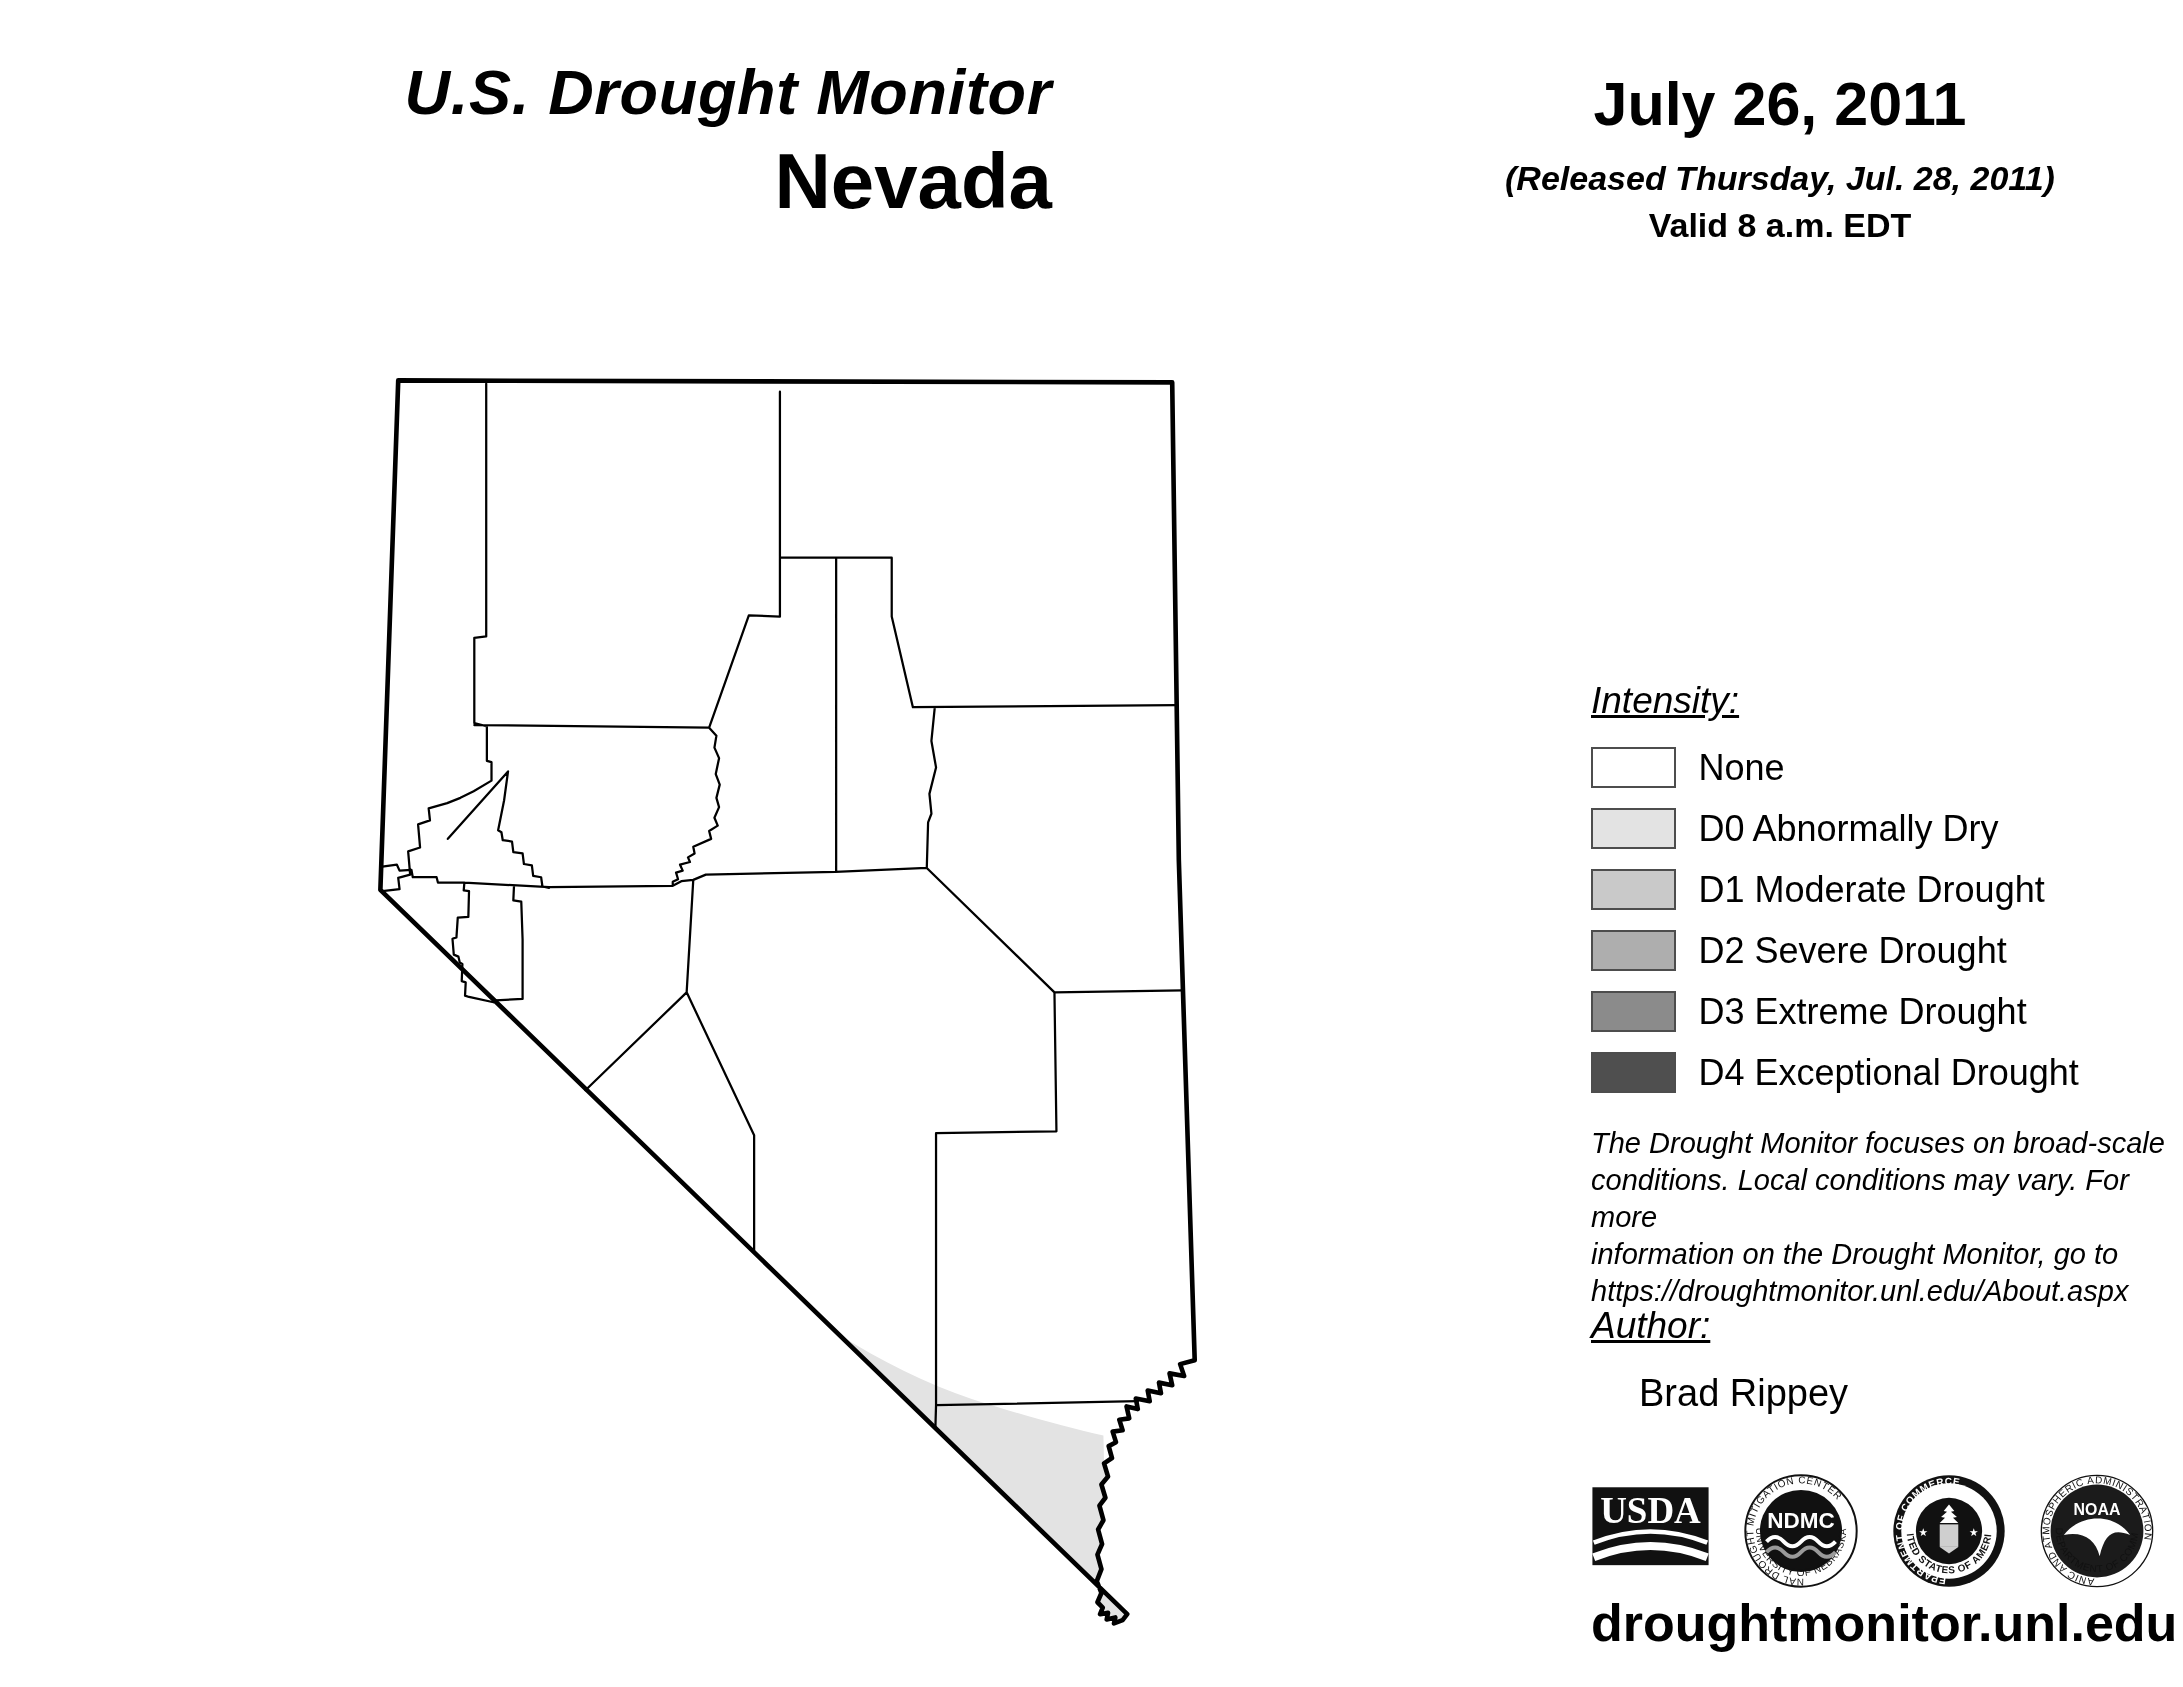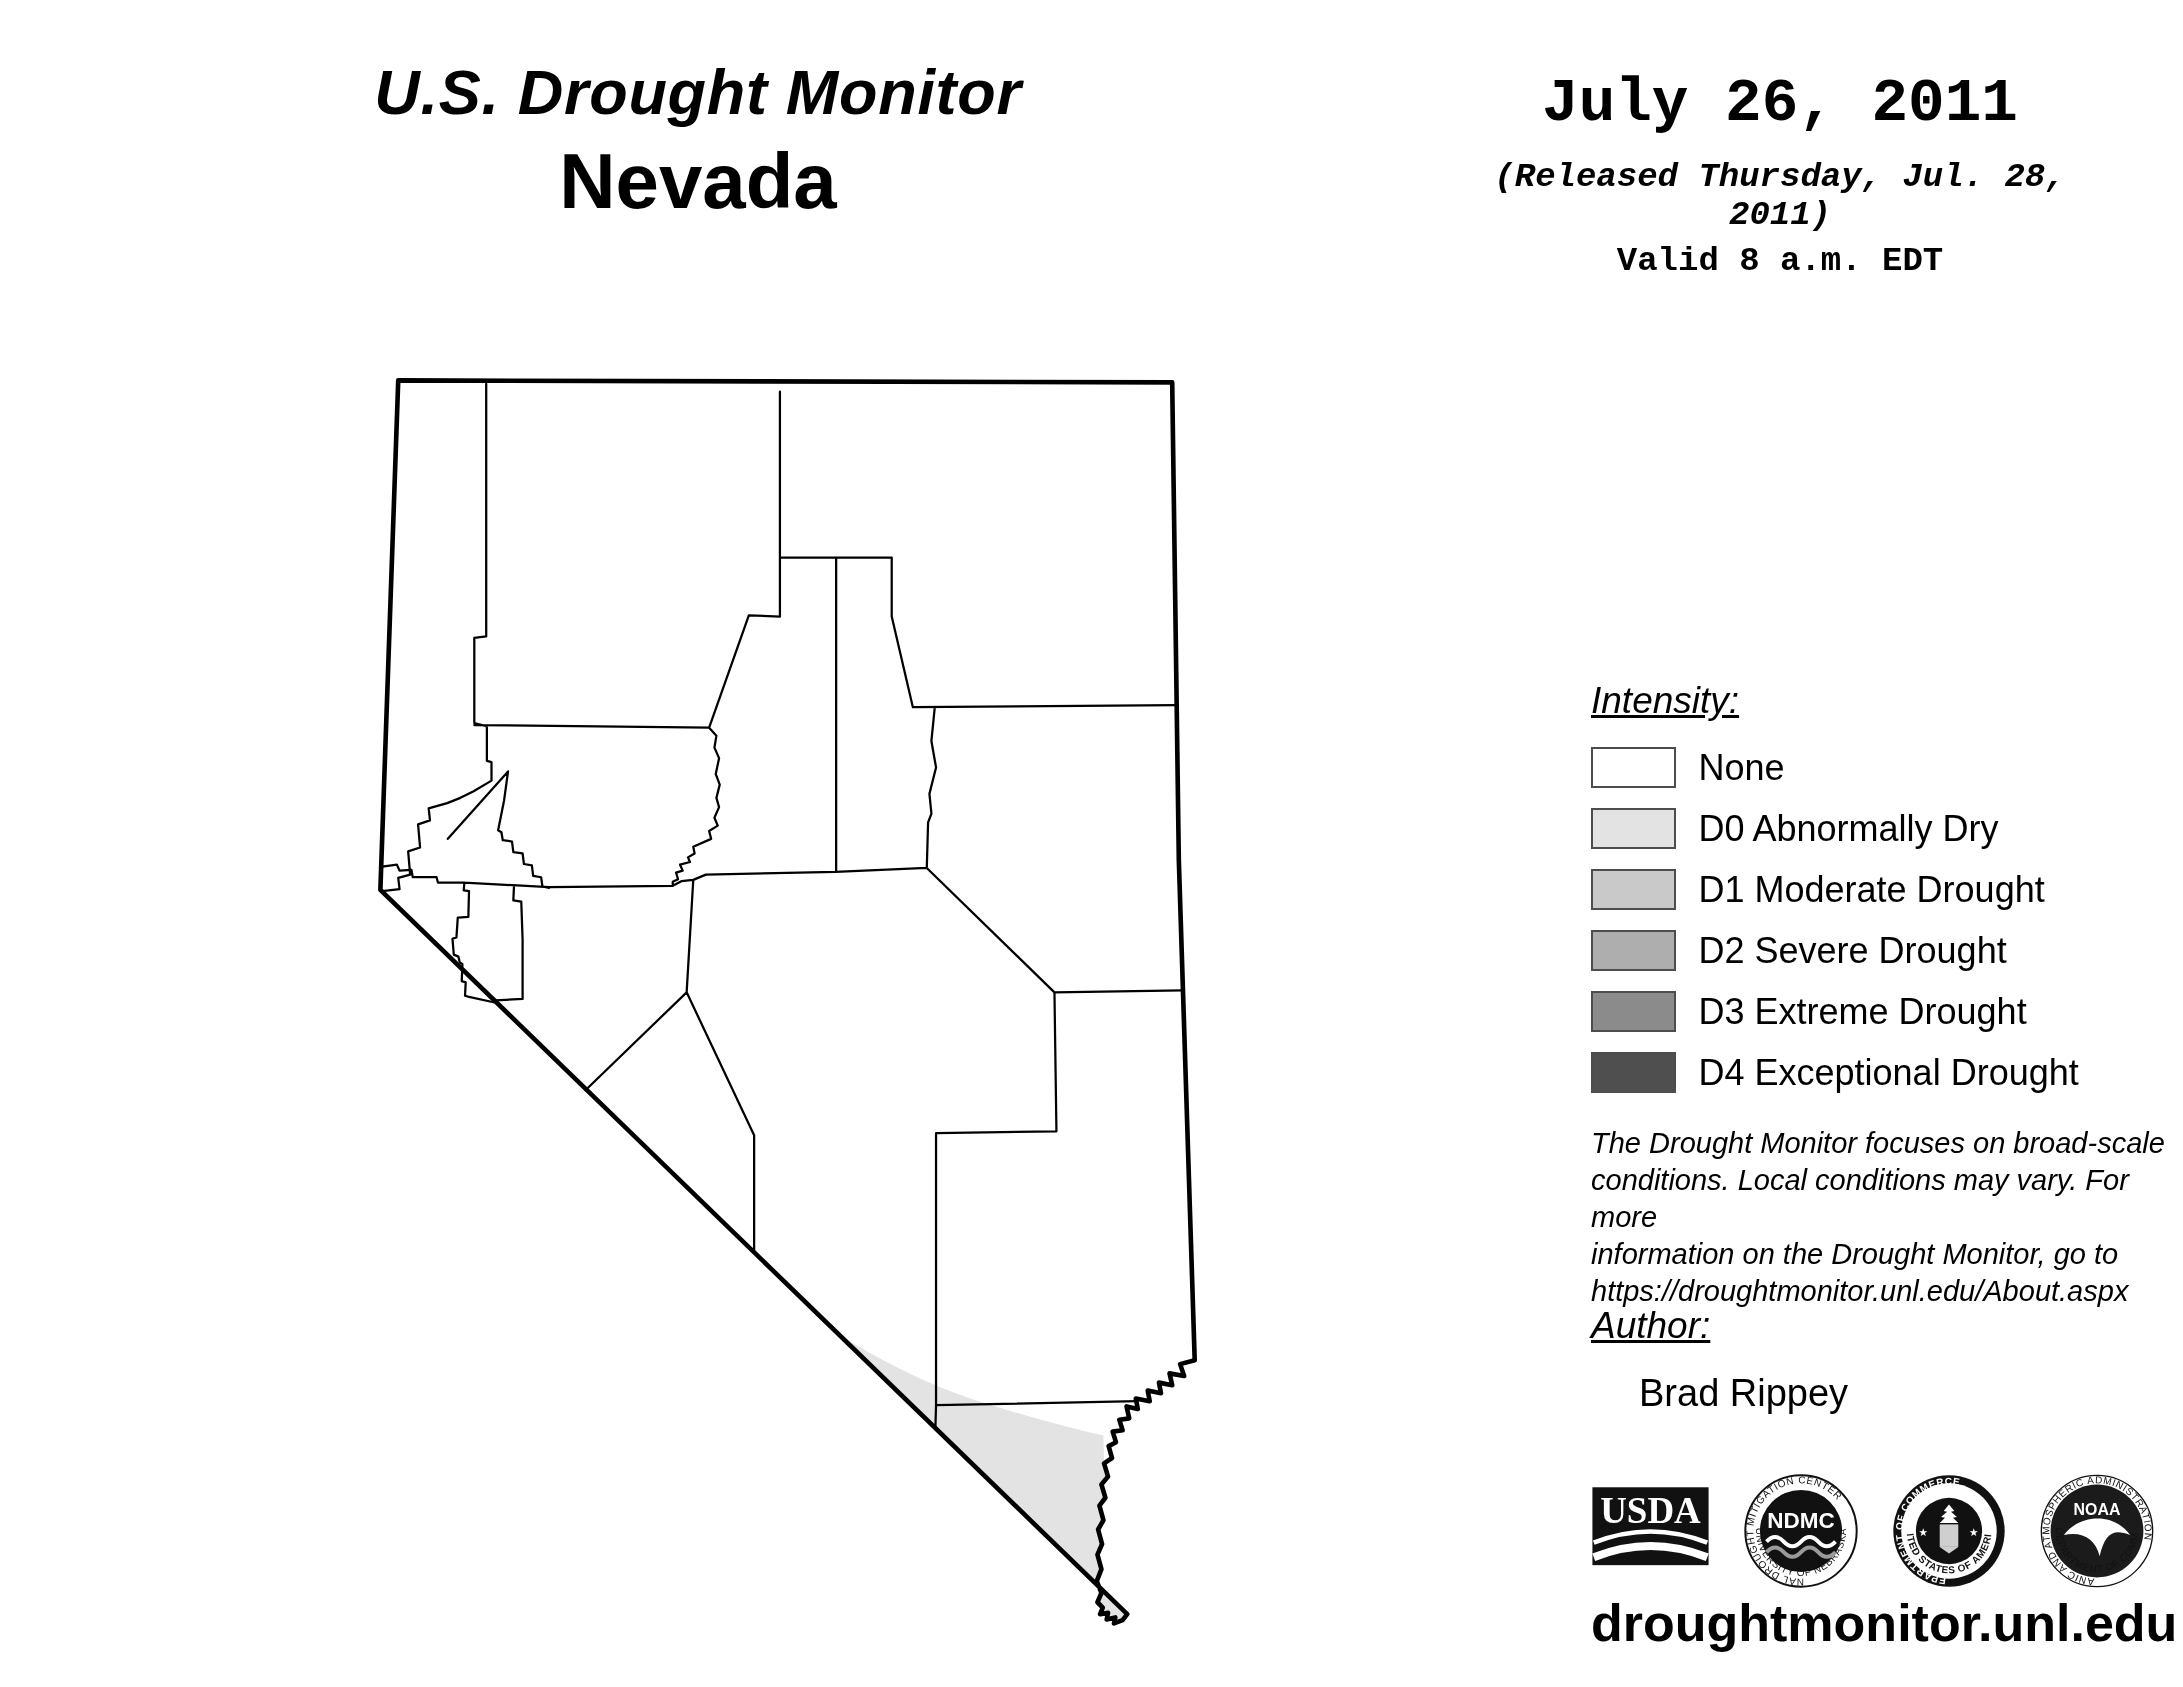--- a/index.html
+++ b/index.html
@@ -1,23 +1,23 @@
 <!DOCTYPE html>
 <html style="font-size:10.6px"><head>
 <meta charset="utf-8">
 <style>
   html,body{margin:0;padding:0;background:#888;}
   .page{position:relative;width:2183px;height:1687px;background:#ffffff;overflow:hidden;
         font-family:"Liberation Sans",sans-serif;color:#000;}
   .abs{position:absolute;}
   
-  .title-block{left:344px;top:56px;width:708px;text-align:center;}
+  .title-block{left:344px;top:56px;width:708px;text-align:right;}
   .title-line1{font-size:63px;font-weight:bold;font-style:italic;letter-spacing:0.7px;}
   .title-line2{font-size:78px;font-weight:bold;margin-top:8px;}
-  .date-block{left:1489px;top:69px;width:582px;text-align:center;font-family:Liberation Mono, monospace;}
+  .date-block{left:1489px;top:69px;width:582px;text-align:center;}
   .date-main{font-size:61px;font-weight:bold;}
   .date-released{font-size:34px;font-weight:bold;font-style:italic;margin-top:20px;}
   .date-valid{font-size:34px;font-weight:bold;margin-top:8px;}
   
   .legend{left:1591px;top:680px;width:595px;}
   .legend-title{font-size:37px;font-style:italic;text-decoration:underline;}
   .legend-rows{margin-top:25px;}
   .legend-row{display:flex;align-items:center;height:41px;margin-bottom:20px;}
   .swatch{width:85px;height:41px;border:2.6px solid #4d4d4d;box-sizing:border-box;flex:0 0 auto;}
   .legend-label{font-size:36px;padding-left:22.5px;white-space:nowrap;}

